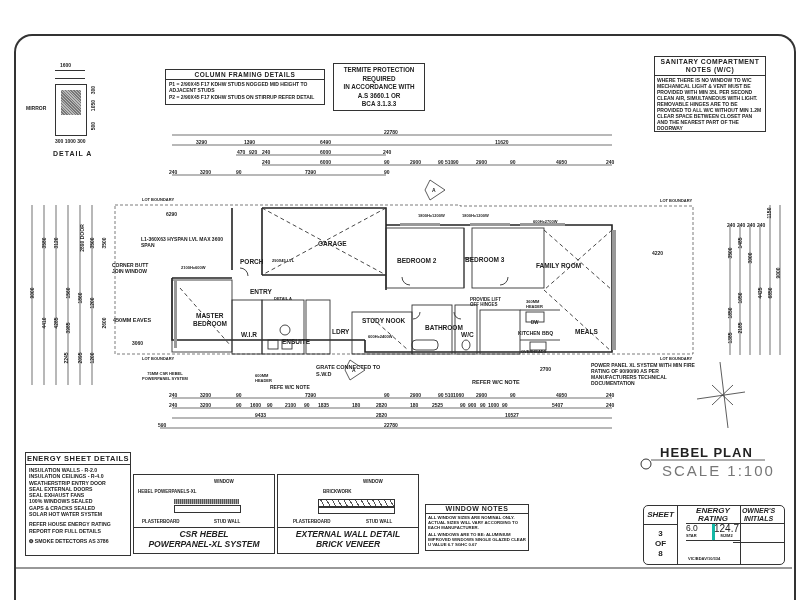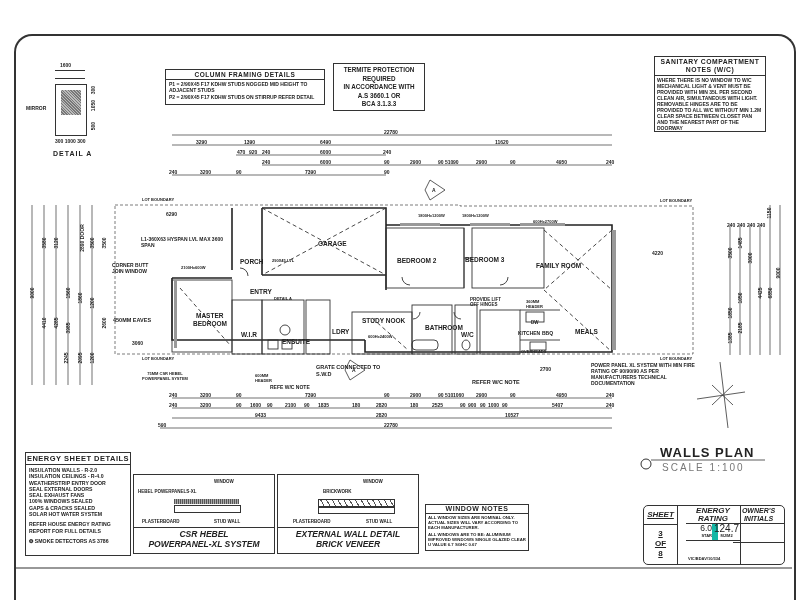--- a/index.html
+++ b/index.html
@@ -311,22 +311,22 @@
 <div class="dim" style="left:734px;top:325px;transform:rotate(-90deg);">2185</div>
 <div class="dim" style="left:744px;top:255px;transform:rotate(-90deg);">3000</div>
 <div class="dim" style="left:754px;top:290px;transform:rotate(-90deg);">4425</div>
 <div class="dim" style="left:764px;top:290px;transform:rotate(-90deg);">6850</div>
 <div class="dim" style="left:764px;top:210px;transform:rotate(-90deg);">1150</div>
 <div class="dim" style="left:727px;top:222px;">240</div>
 <div class="dim" style="left:737px;top:222px;">240</div>
 <div class="dim" style="left:747px;top:222px;">240</div>
 <div class="dim" style="left:757px;top:222px;">240</div>
 
-<div class="abs" style="left:660px;top:445px;font-size:13px;font-weight:bold;letter-spacing:1px;">WALLS PLAN</div>
-<div class="abs" style="left:662px;top:462px;font-size:10px;color:#777;letter-spacing:2px;">SCALE 1:100</div>
+<div class="abs" style="left:660px;top:445px;font-size:13px;font-weight:bold;letter-spacing:1px;">HEBEL PLAN</div>
+<div class="abs" style="left:662px;top:462px;font-size:15px;color:#777;letter-spacing:2px;">SCALE 1:100</div>
 
 <div class="box" style="left:25px;top:452px;width:104px;height:102px;">
   <div class="hdr" style="font-size:7.5px;line-height:9px;padding:1px 0;">
     <span>ENERGY SHEET DETAILS</span>
   </div>
   <div class="tiny" style="padding:2px 2px 0 3px;font-size:5.2px;line-height:6.3px;">
     <div>INSULATION WALLS - R-2.0</div>
     <div>INSULATION CEILINGS - R-4.0</div>
     <div>WEATHERSTRIP ENTRY DOOR</div>
     <div>SEAL EXTERNAL DOORS</div>
@@ -367,34 +367,34 @@
   </div>
 </div>
 
 <div class="box" style="left:425px;top:504px;width:102px;height:45px;">
   <div class="hdr" style="font-size:7px;line-height:8px;">WINDOW NOTES</div>
   <div class="tiny" style="padding:1px 2px;font-size:4.3px;line-height:5px;">ALL WINDOW SIZES ARE NOMINAL ONLY. ACTUAL SIZES WILL VARY ACCORDING TO EACH MANUFACTURER.</div>
   <div class="tiny" style="padding:1px 2px;font-size:4.3px;line-height:5px;">ALL WINDOWS ARE TO BE: ALUMINIUM IMPROVED WINDOWS SINGLE GLAZED CLEAR U VALUE 6.7 SGHC 0.67</div>
 </div>
 
 <div class="abs" style="left:643px;top:505px;width:140px;height:58px;border:1px solid #333;border-radius:5px;overflow:hidden;">
-  <div class="abs" style="left:0;top:0;width:33px;height:58px;border-right:1px solid #333;text-align:center;text-decoration:underline;">
+  <div class="abs" style="left:0;top:0;width:33px;height:58px;border-right:1px solid #333;text-align:center;">
     <div class="ital" style="font-size:8px;font-weight:bold;border-bottom:1px solid #333;height:18px;line-height:18px;">SHEET</div>
     <div style="font-size:8px;font-weight:bold;line-height:10px;padding-top:4px;">
       <div>3</div>
       <div>OF</div>
       <div>8</div>
     </div>
   </div>
   <div class="abs" style="left:42px;top:0;width:54px;height:58px;border-right:1px solid #333;">
     <div class="ital" style="font-size:8px;font-weight:bold;text-align:center;line-height:8px;height:18px;border-bottom:1px solid #333;padding-top:1px;box-sizing:border-box;">
       <div>ENERGY</div>
       <div>RATING</div>
     </div>
-    <div class="abs" style="left:0;top:18px;width:26px;height:16px;border-right:6px solid #14b8a6;border-bottom:1px solid #333;text-align:right;">
+    <div class="abs" style="left:0;top:18px;width:26px;height:16px;border-right:3px solid #14b8a6;border-bottom:1px solid #333;text-align:left;">
       <div style="font-size:8.5px;line-height:9px;">6.0</div>
       <div style="font-size:4px;font-weight:bold;">STAR</div>
     </div>
     <div class="abs" style="left:27px;top:18px;width:27px;height:16px;border-bottom:1px solid #333;text-align:center;">
       <div style="font-size:10px;line-height:9px;">124.7</div>
       <div style="font-size:4px;font-weight:bold;">MJ/M2</div>
     </div>
     <div class="abs" style="left:2px;top:50px;font-size:4px;font-weight:bold;">VIC/BDAV/10/334</div>
   </div>
   <div class="abs" style="left:89px;top:0;width:51px;height:58px;">

